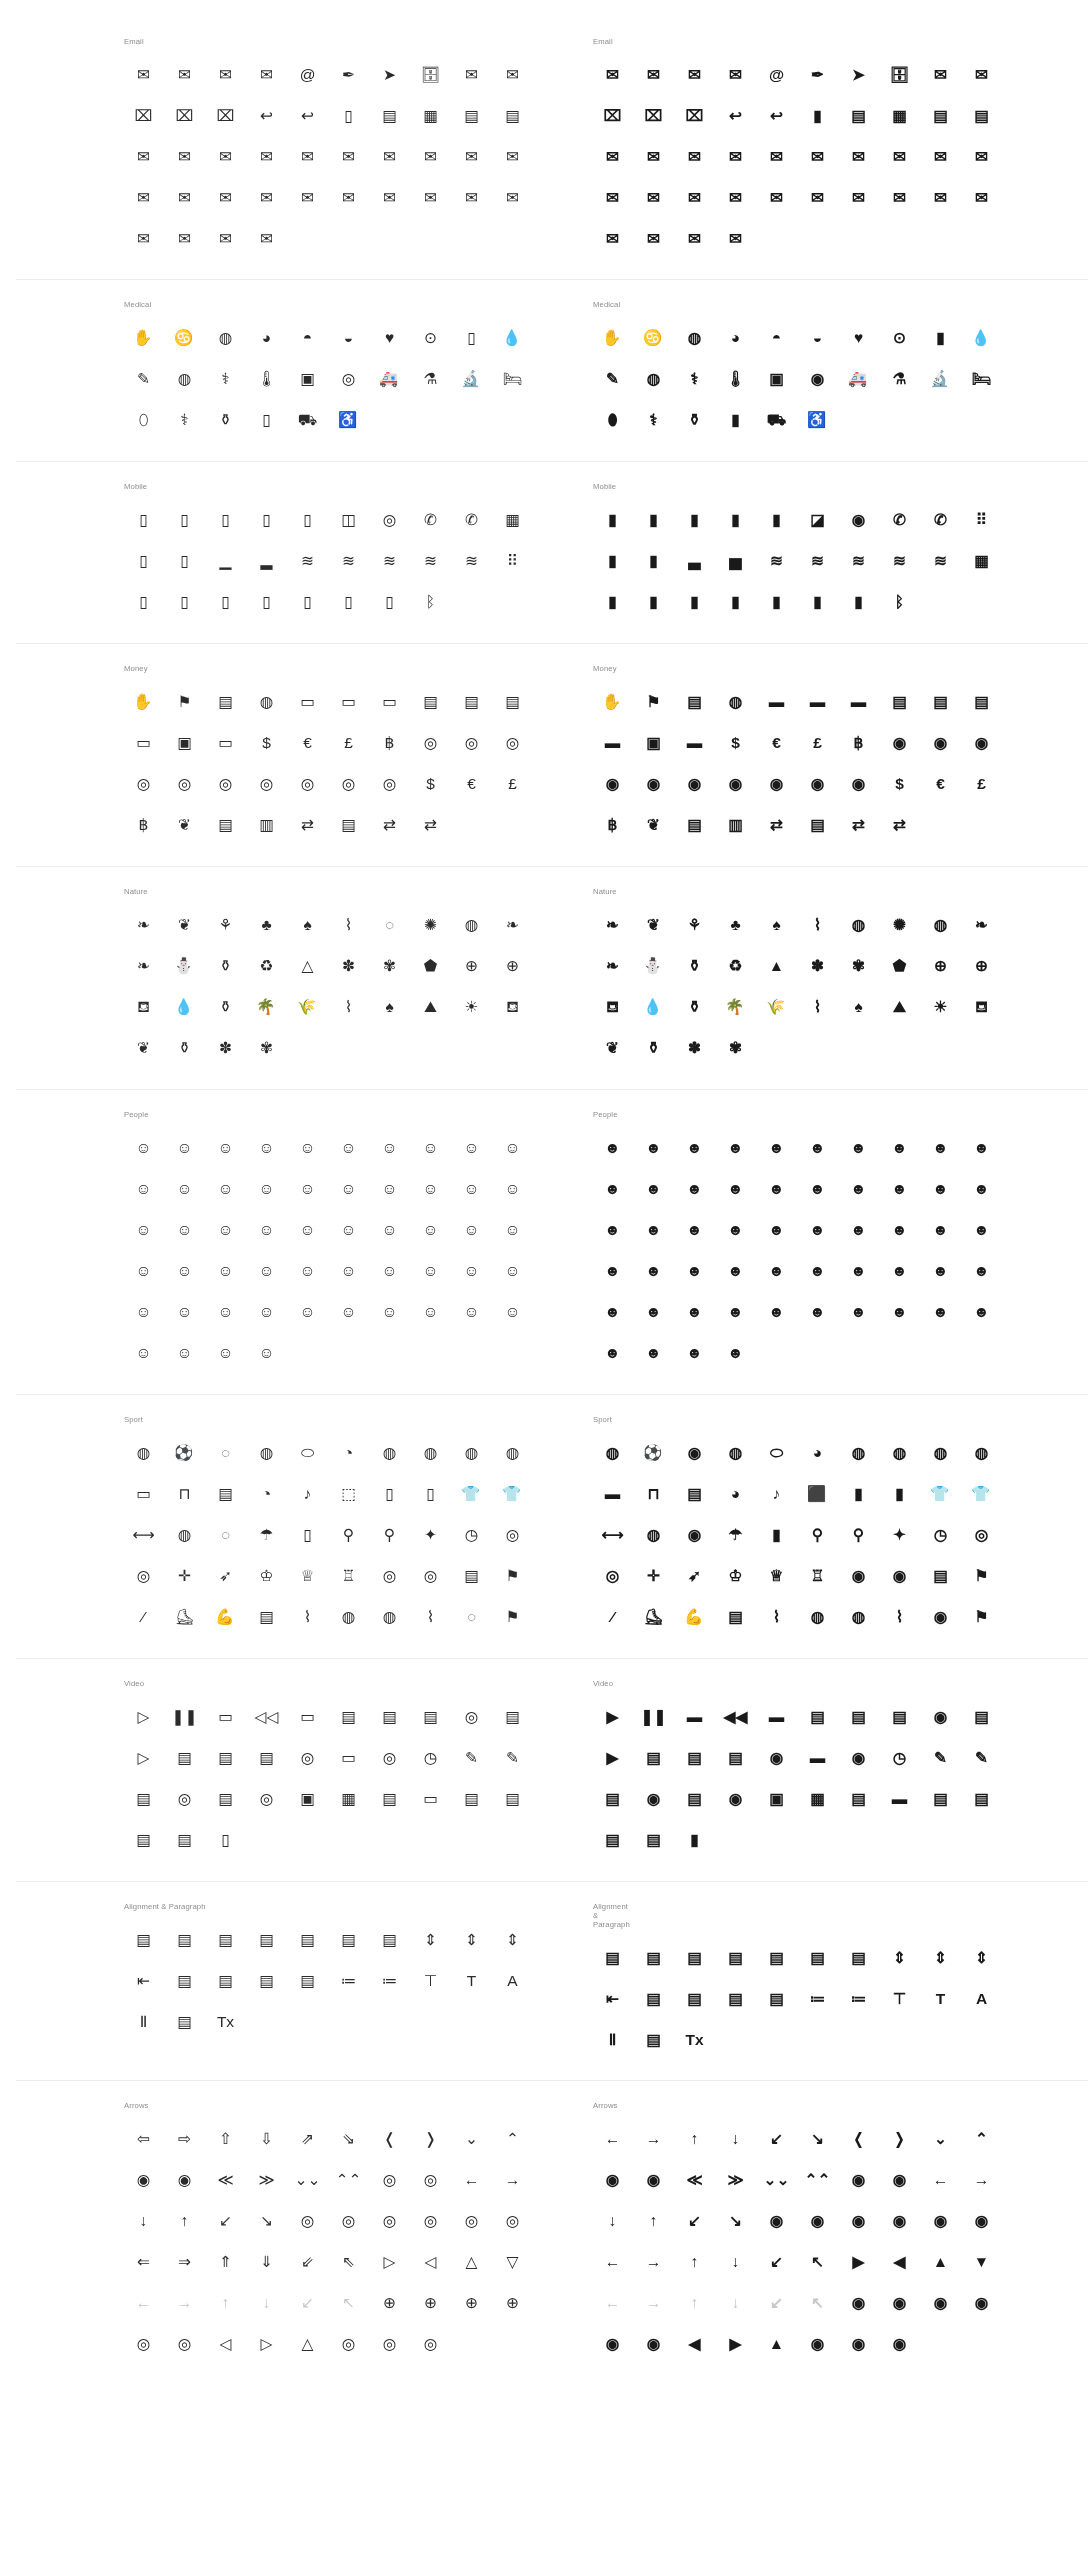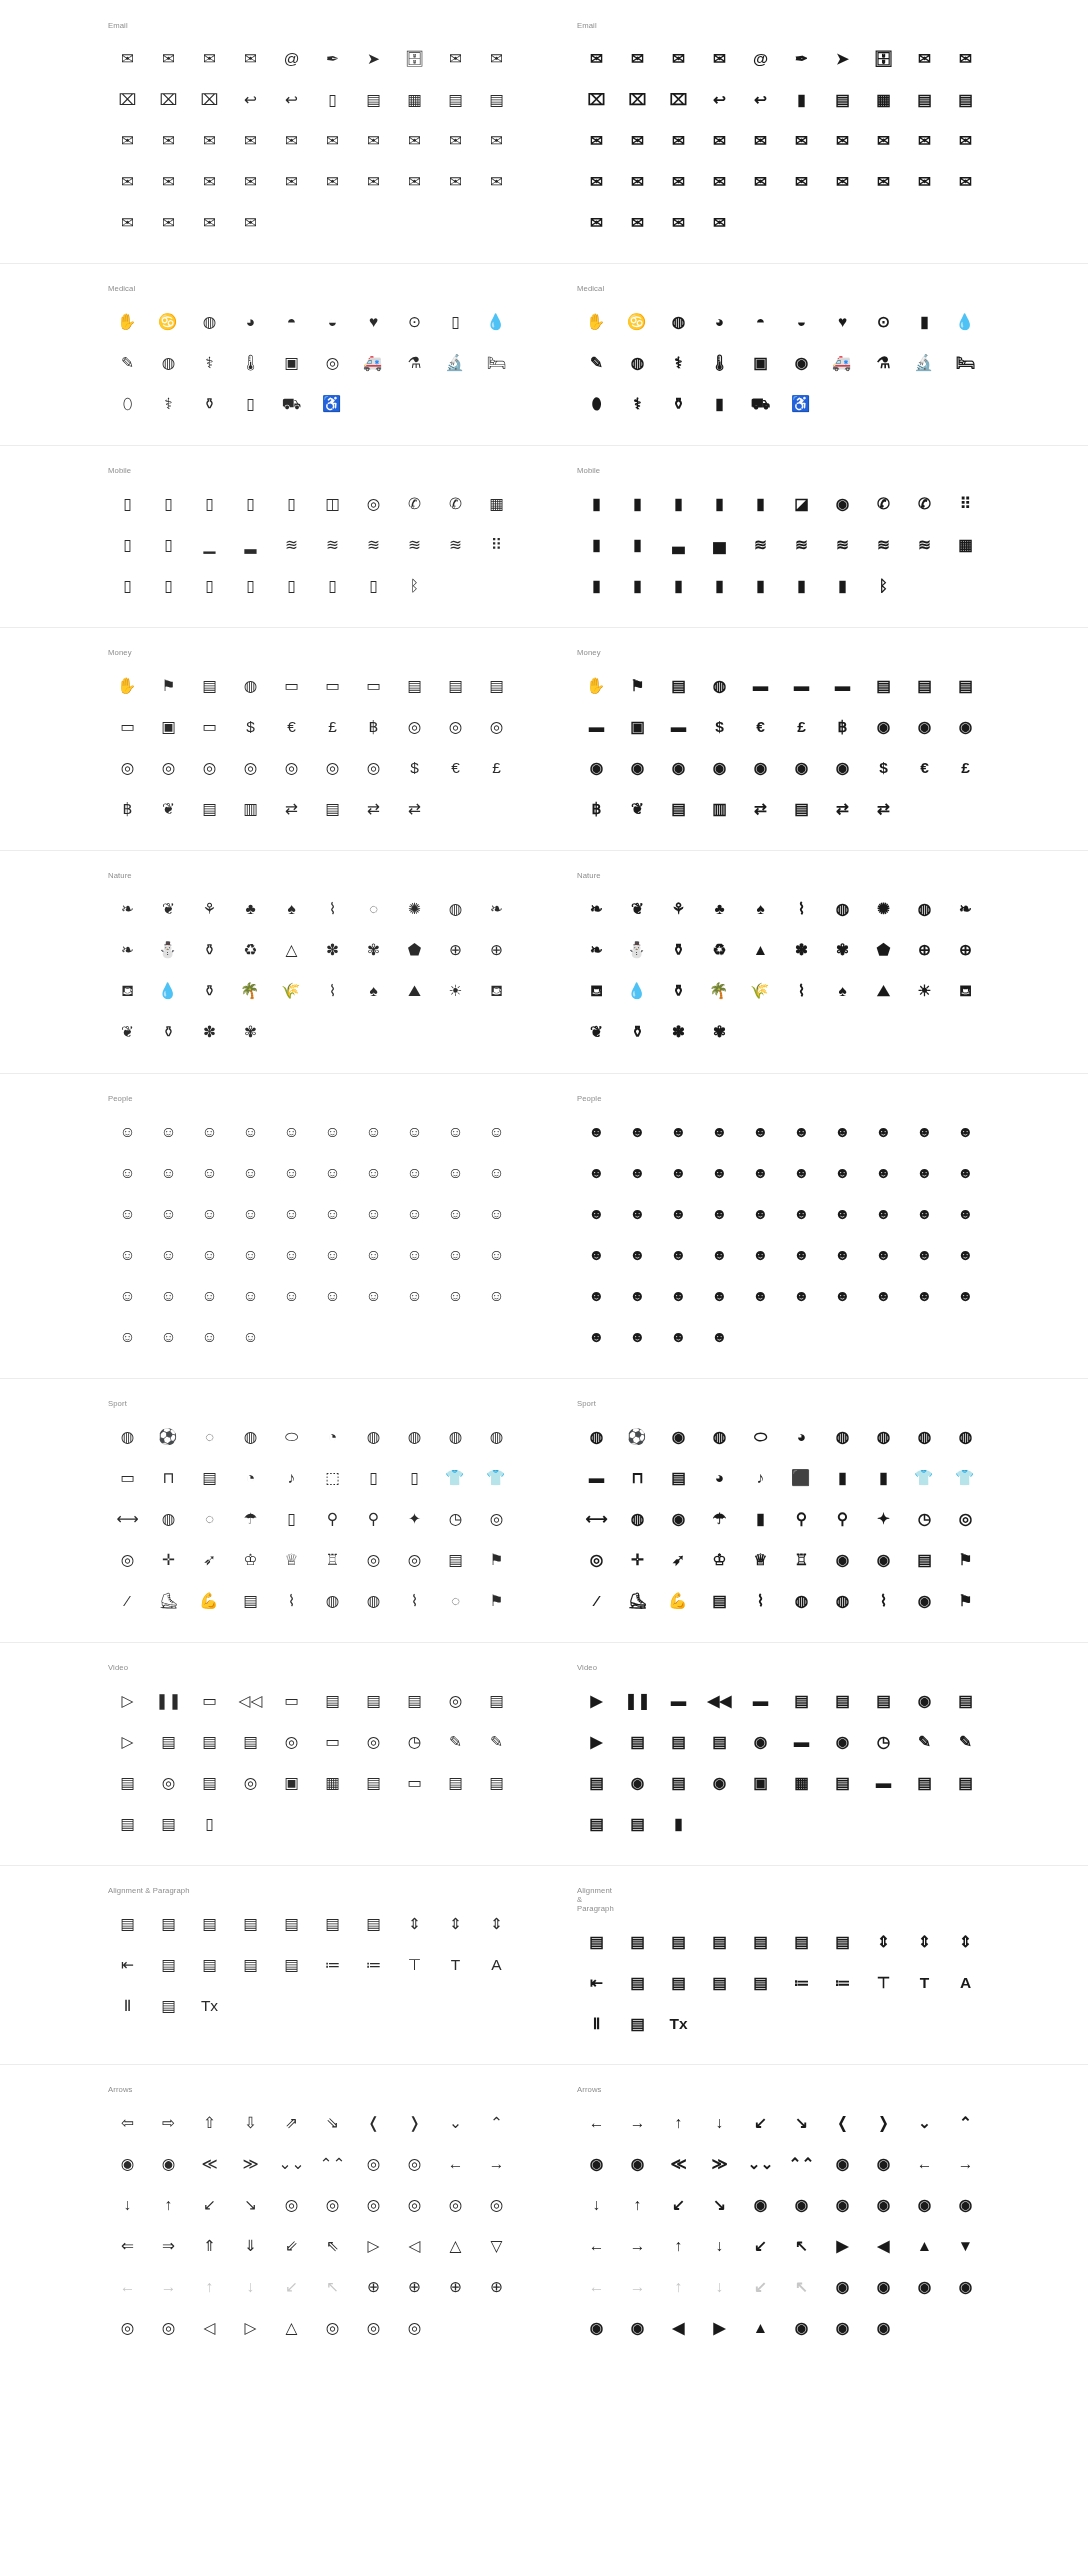--- a/index.html
+++ b/index.html
@@ -8,21 +8,21 @@
     padding: 0;
     background: #ffffff;
     font-family: "Liberation Sans", sans-serif;
   }
   body {
     width: 1088px;
     min-height: 2576px;
   }
   #sheet {
     width: 1088px;
-    padding: 0;
+    padding: 16px;
   }
   .section {
     width: 1088px;
     padding: 0 0 0 0;
     position: relative;
   }
   
   .section-grid {
     display: flex;
     width: 1088px;

